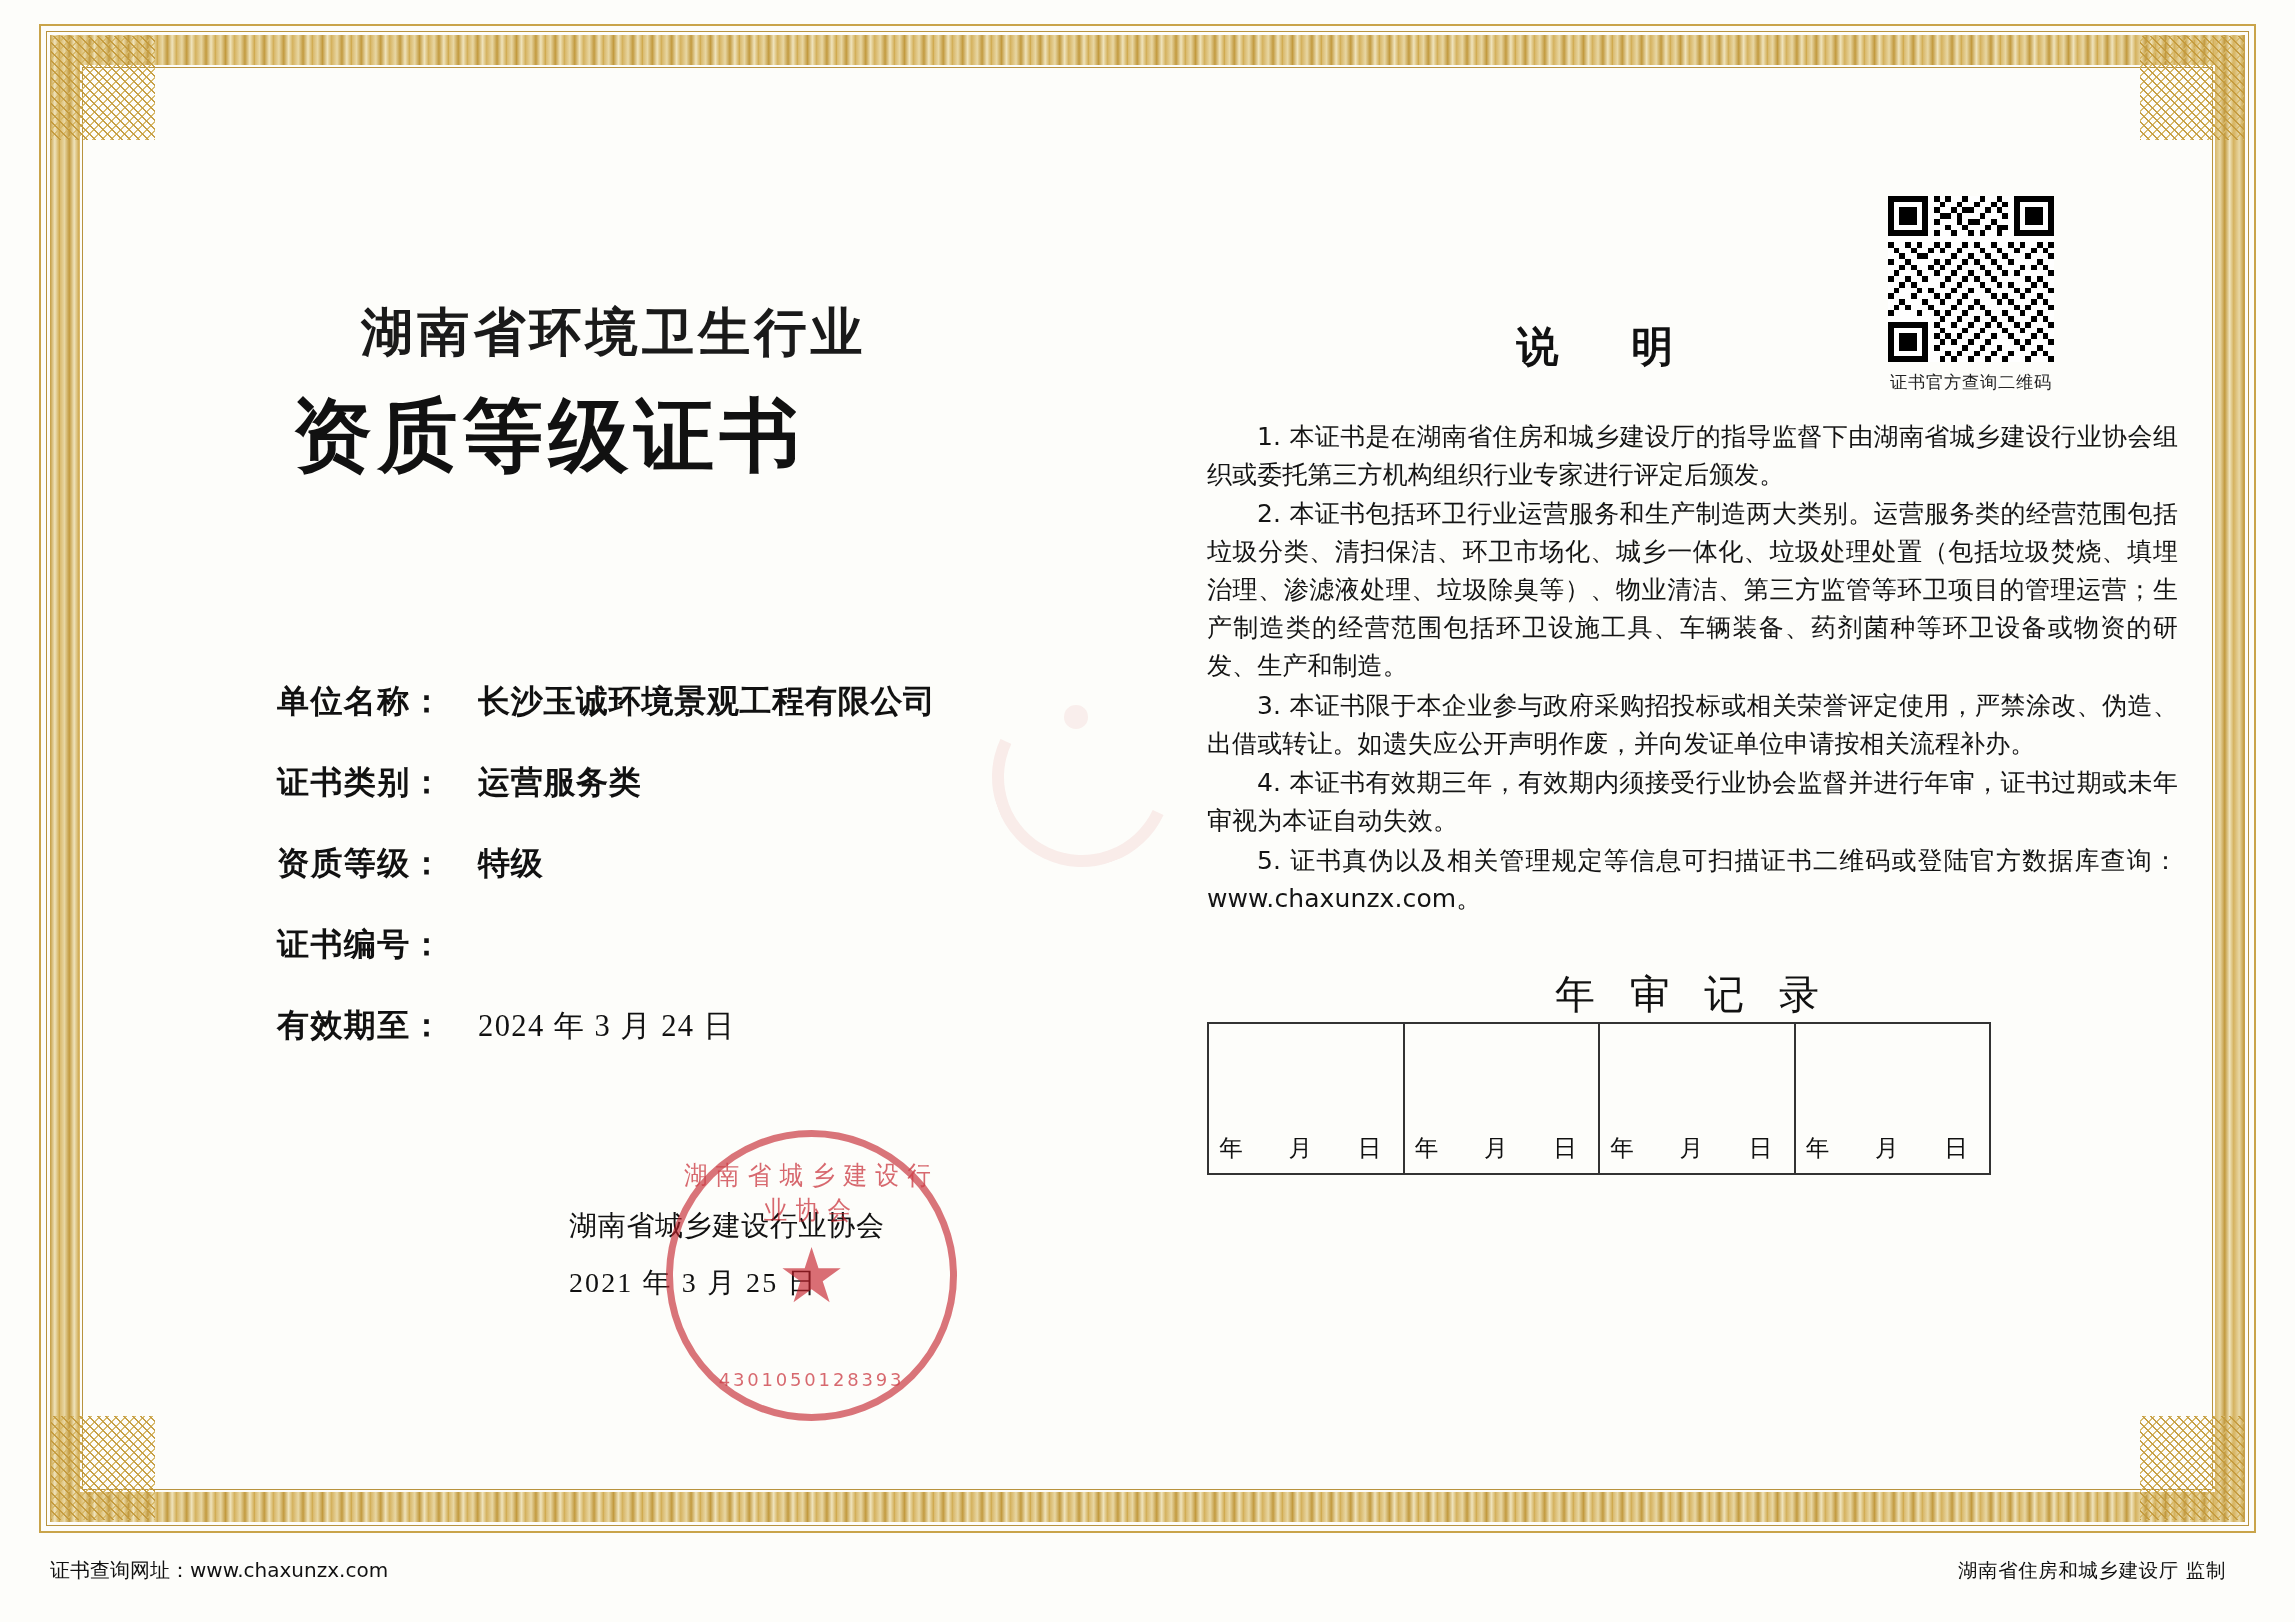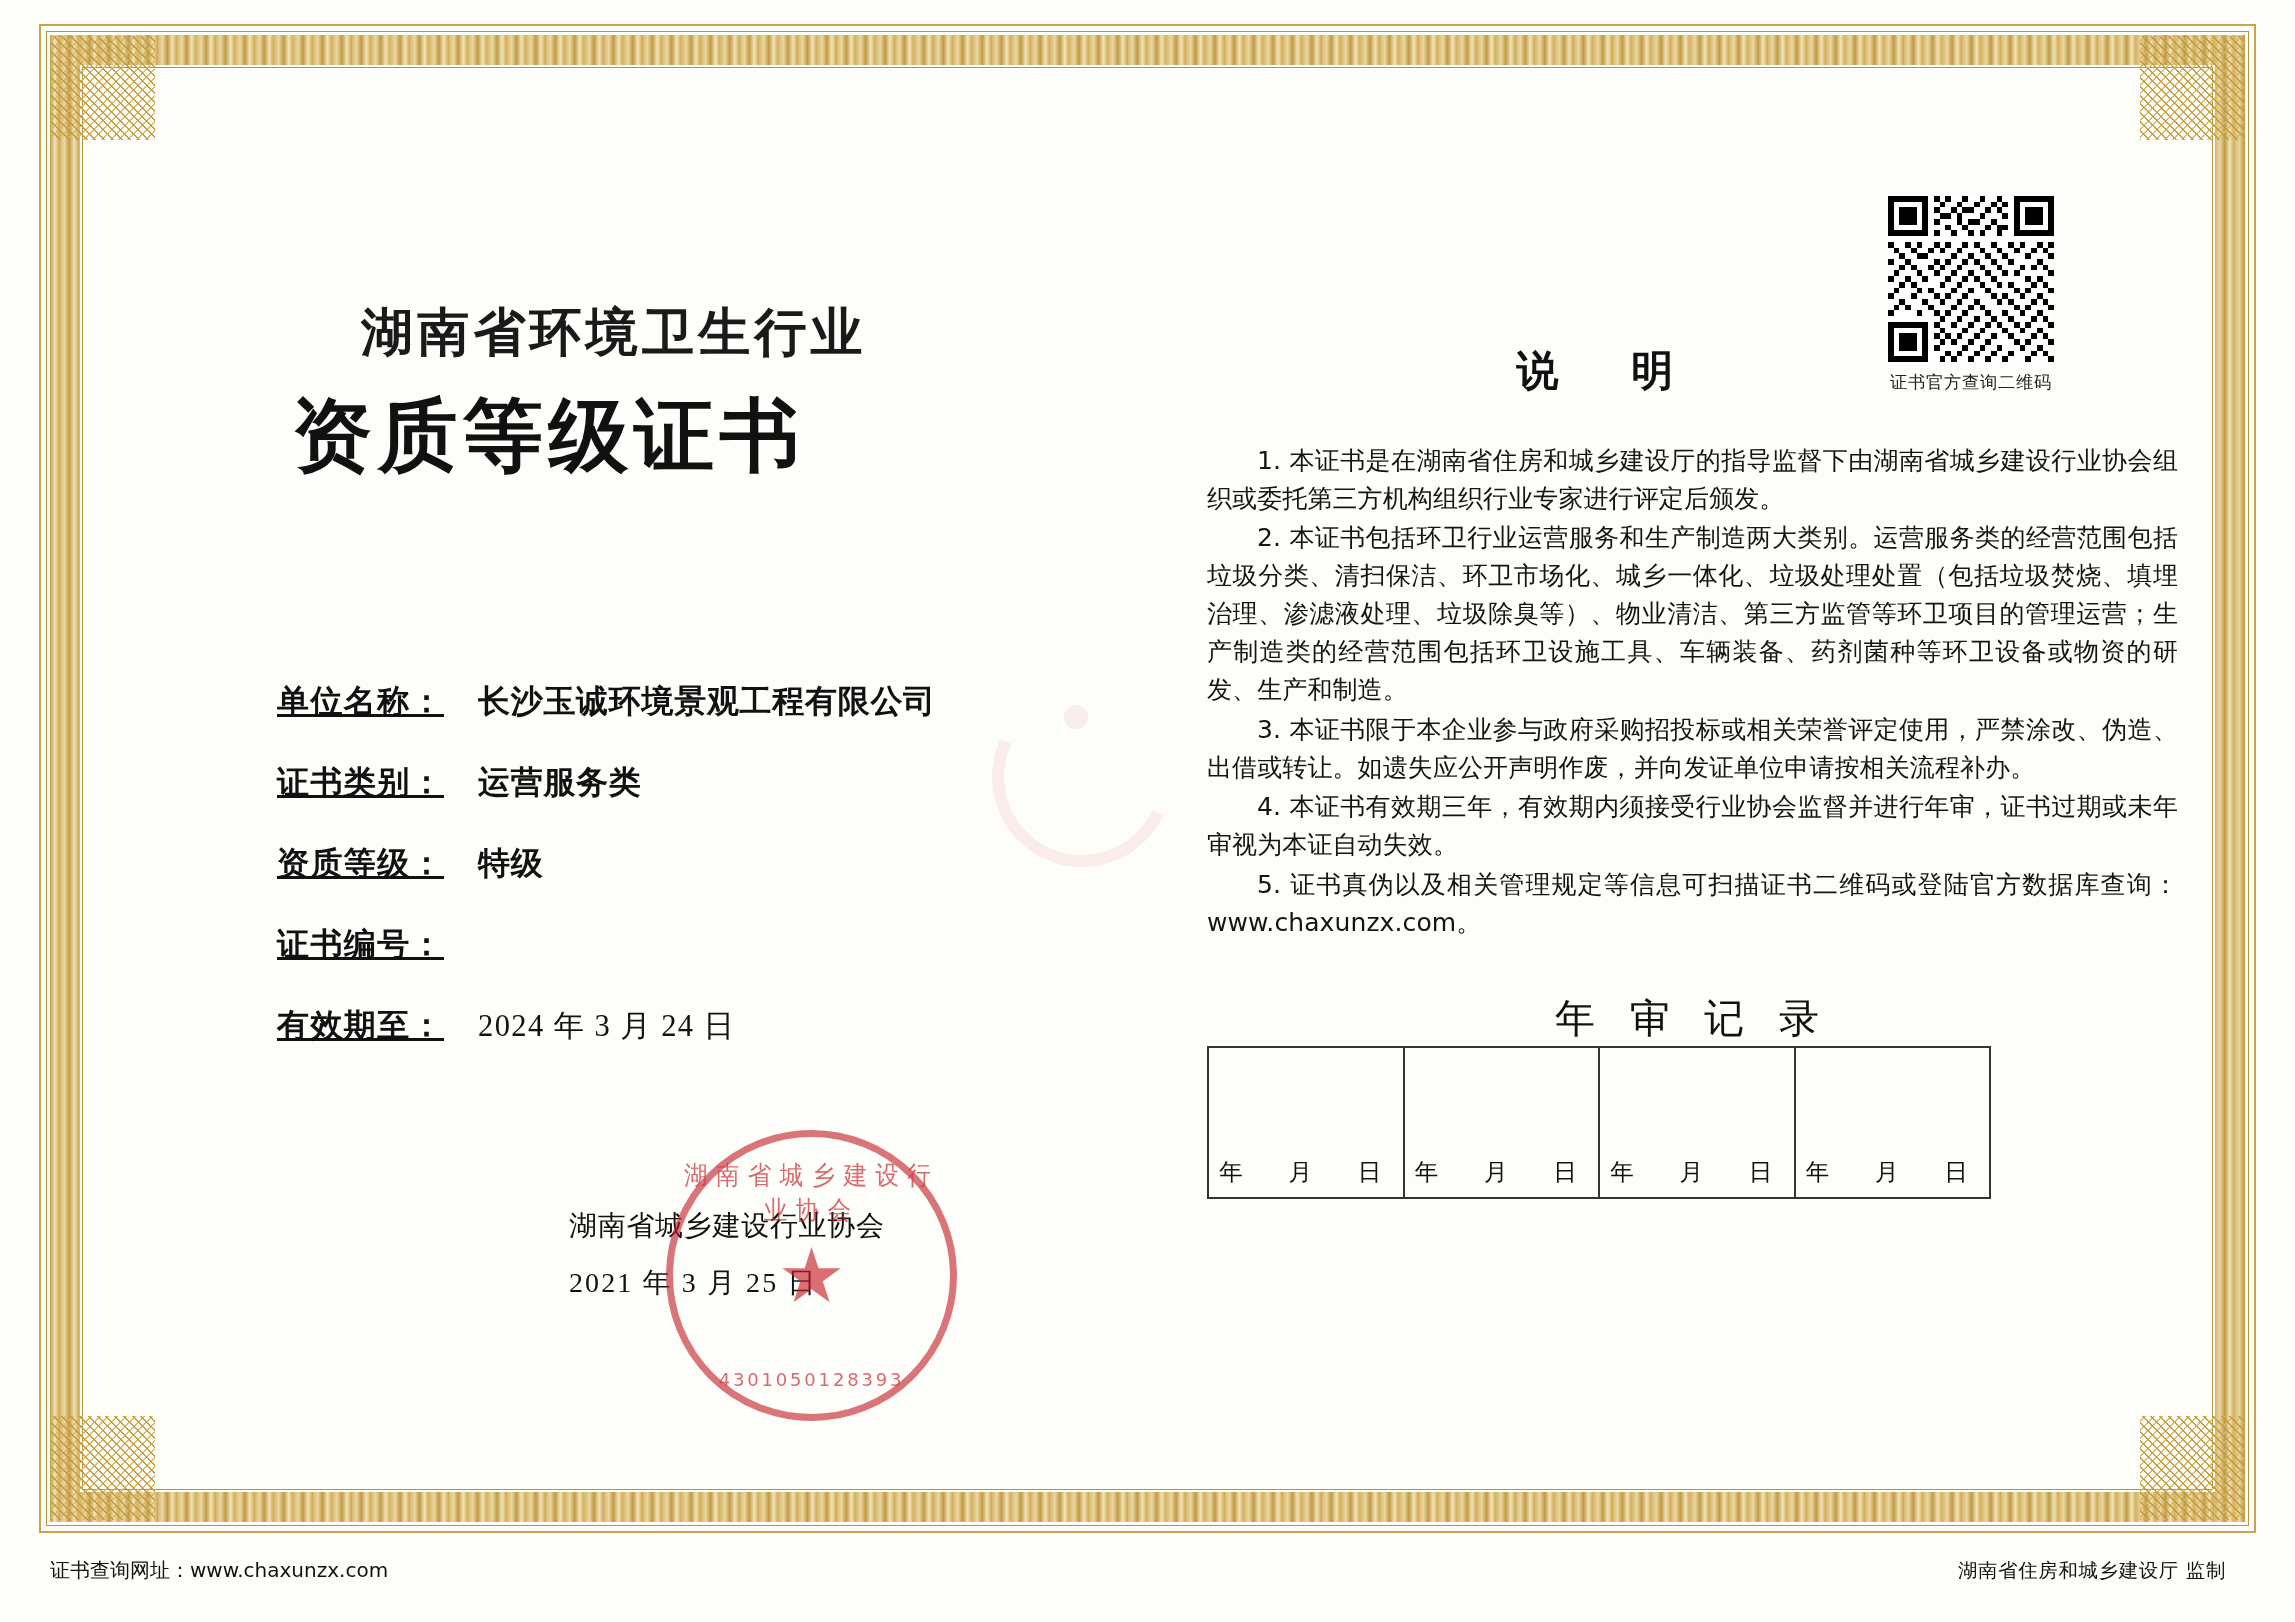--- a/index.html
+++ b/index.html
@@ -118,21 +118,20 @@
     margin-bottom: 37px;
     font-size: 32px;
     color: #111;
   }
   .field-label {
     font-family: "DejaVu Sans", sans-serif;
     font-weight: bold;
     width: 201px;
     letter-spacing: 1.4px;
     flex: 0 0 auto;
-    text-decoration: underline;
   }
   .field-value {
     font-family: "DejaVu Sans", sans-serif;
     font-weight: bold;
     letter-spacing: 0.7px;
   }
   .field-row.validity .field-value {
     font-family: "Liberation Serif", serif;
     font-weight: normal;
     font-size: 30.5px;
@@ -197,21 +196,20 @@
     left: 1207px; top: 319px; width: 971px;
   }
   .shuoming {
     font-family: "DejaVu Sans", sans-serif;
     font-weight: bold;
     font-size: 42px;
     letter-spacing: 15.3px;
     text-align: center;
     color: #111;
     margin-left: -180px;
-    margin-top: 24px;
   }
   .notes {
     margin-top: 43px;
     font-family: "DejaVu Sans", sans-serif;
     font-size: 25px;
     line-height: 1.52;
     color: #141414;
     text-align: justify;
     letter-spacing: 0.1px;
   }

